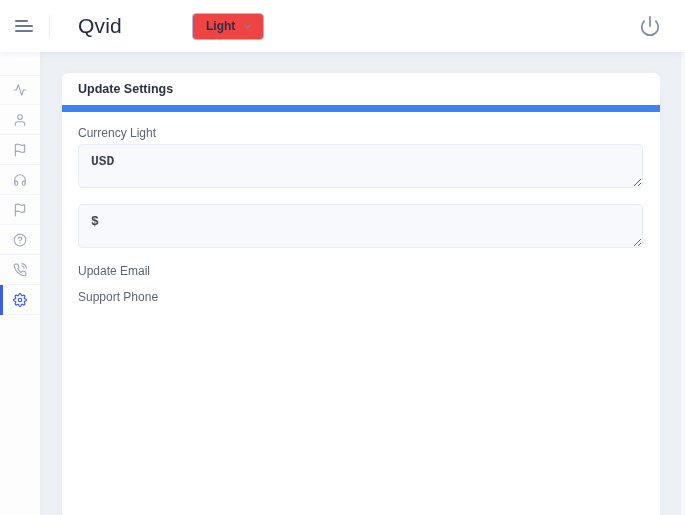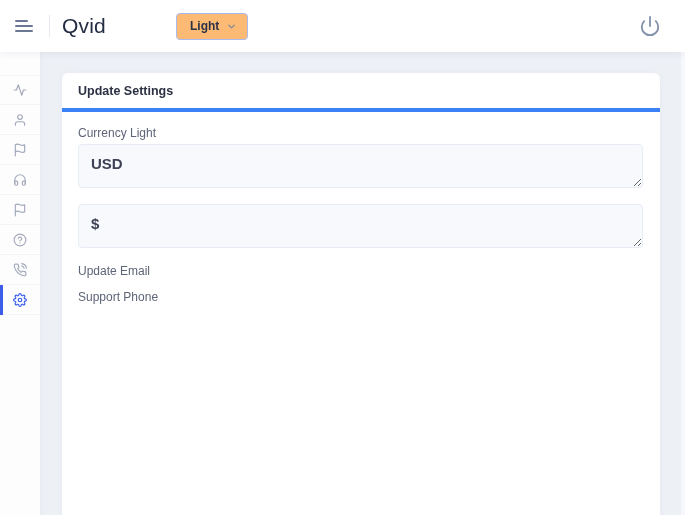--- a/index.html
+++ b/index.html
@@ -13,24 +13,24 @@
     position:absolute; top:0; left:0; width:685px; height:52px;
     background:#ffffff; display:flex; align-items:center; padding:0 22px 0 15px;
     box-shadow:0 1px 8px rgba(40,50,80,.08); z-index:5;
   }
   .burger-btn { width:22px; height:20px; display:flex; flex-direction:column; justify-content:center; gap:3px; cursor:pointer; border:none; background:none; }
   .burger-btn span { height:2px; background:#6c7793; border-radius:1px; }
   .burger-btn .b1 { width:13px; }
   .burger-btn .b2 { width:18px; }
   .burger-btn .b3 { width:18px; }
   .topbar-divider { width:1px; height:22px; background:#e9ebf2; margin:0 12px; }
-  .brand { font-size:21px; color:#232c42; font-weight:500; letter-spacing:.2px; }
+  .brand { font-size:21px; color:#232c42; font-weight:500; letter-spacing:.2px;margin-left:16px; }
   .theme-btn {
     margin-left:70px; height:27px; padding:0 10px 0 13px;
-    background:#fdba74; border:1px solid #a9baef; border-radius:4px;
+    background:#ef4444; border:1px solid #a9baef; border-radius:4px;
     display:flex; align-items:center; gap:7px; cursor:pointer;
     font-family:"Liberation Sans", sans-serif;
   }
   .theme-btn .theme-label { font-size:12px; font-weight:600; color:#2b3245; }
   .theme-btn svg { stroke:#7a849c; }
   .power-btn { margin-left:auto; width:26px; height:26px; border:none; background:none; cursor:pointer; display:flex; align-items:center; justify-content:center; }
   .power-btn svg { stroke:#8391ab; }
 
   
   .sidebar {
@@ -50,30 +50,30 @@
     content:""; position:absolute; left:0; top:0; width:3px; height:30px; background:#3b5de8;
   }
 
   
   .card {
     position:absolute; left:62px; top:73px; width:598px; min-height:500px;
     background:#ffffff; border-radius:6px; box-shadow:0 0 10px rgba(40,50,80,.03);
   }
   .card-header {
     height:39px; display:flex; align-items:center; padding:0 16px;
-    border-bottom:4px solid #3b82f6;
+    border-bottom:7px solid #3b82f6;
   }
   .card-title { font-size:12.5px; font-weight:700; color:#2c3144; }
   .card-body { padding:14px 17px 20px 16px; }
   .field { margin-bottom:12px; }
   .field-label { display:block; font-size:12px; color:#5e6478; margin-bottom:4px; }
   .field-input {
     width:100%; height:44px; background:#f8f9fd; border:1px solid #e7ecf5;
     border-radius:4px; padding:9px 12px; resize:both; overflow:hidden;
-    font-family:Liberation Sans, sans-serif; font-size:15px; font-weight:700; color:#3f4254;
+    font-family:Liberation Mono, monospace; font-size:13px; font-weight:700; color:#3f4254;
     outline:none; line-height:1.3;
   }
 
   
   .scroll-track { position:absolute; top:52px; right:0; width:4px; height:463px; background:#f7f8fb; }
 </style>
 </head>
 <body>
 
 <div id="app">

